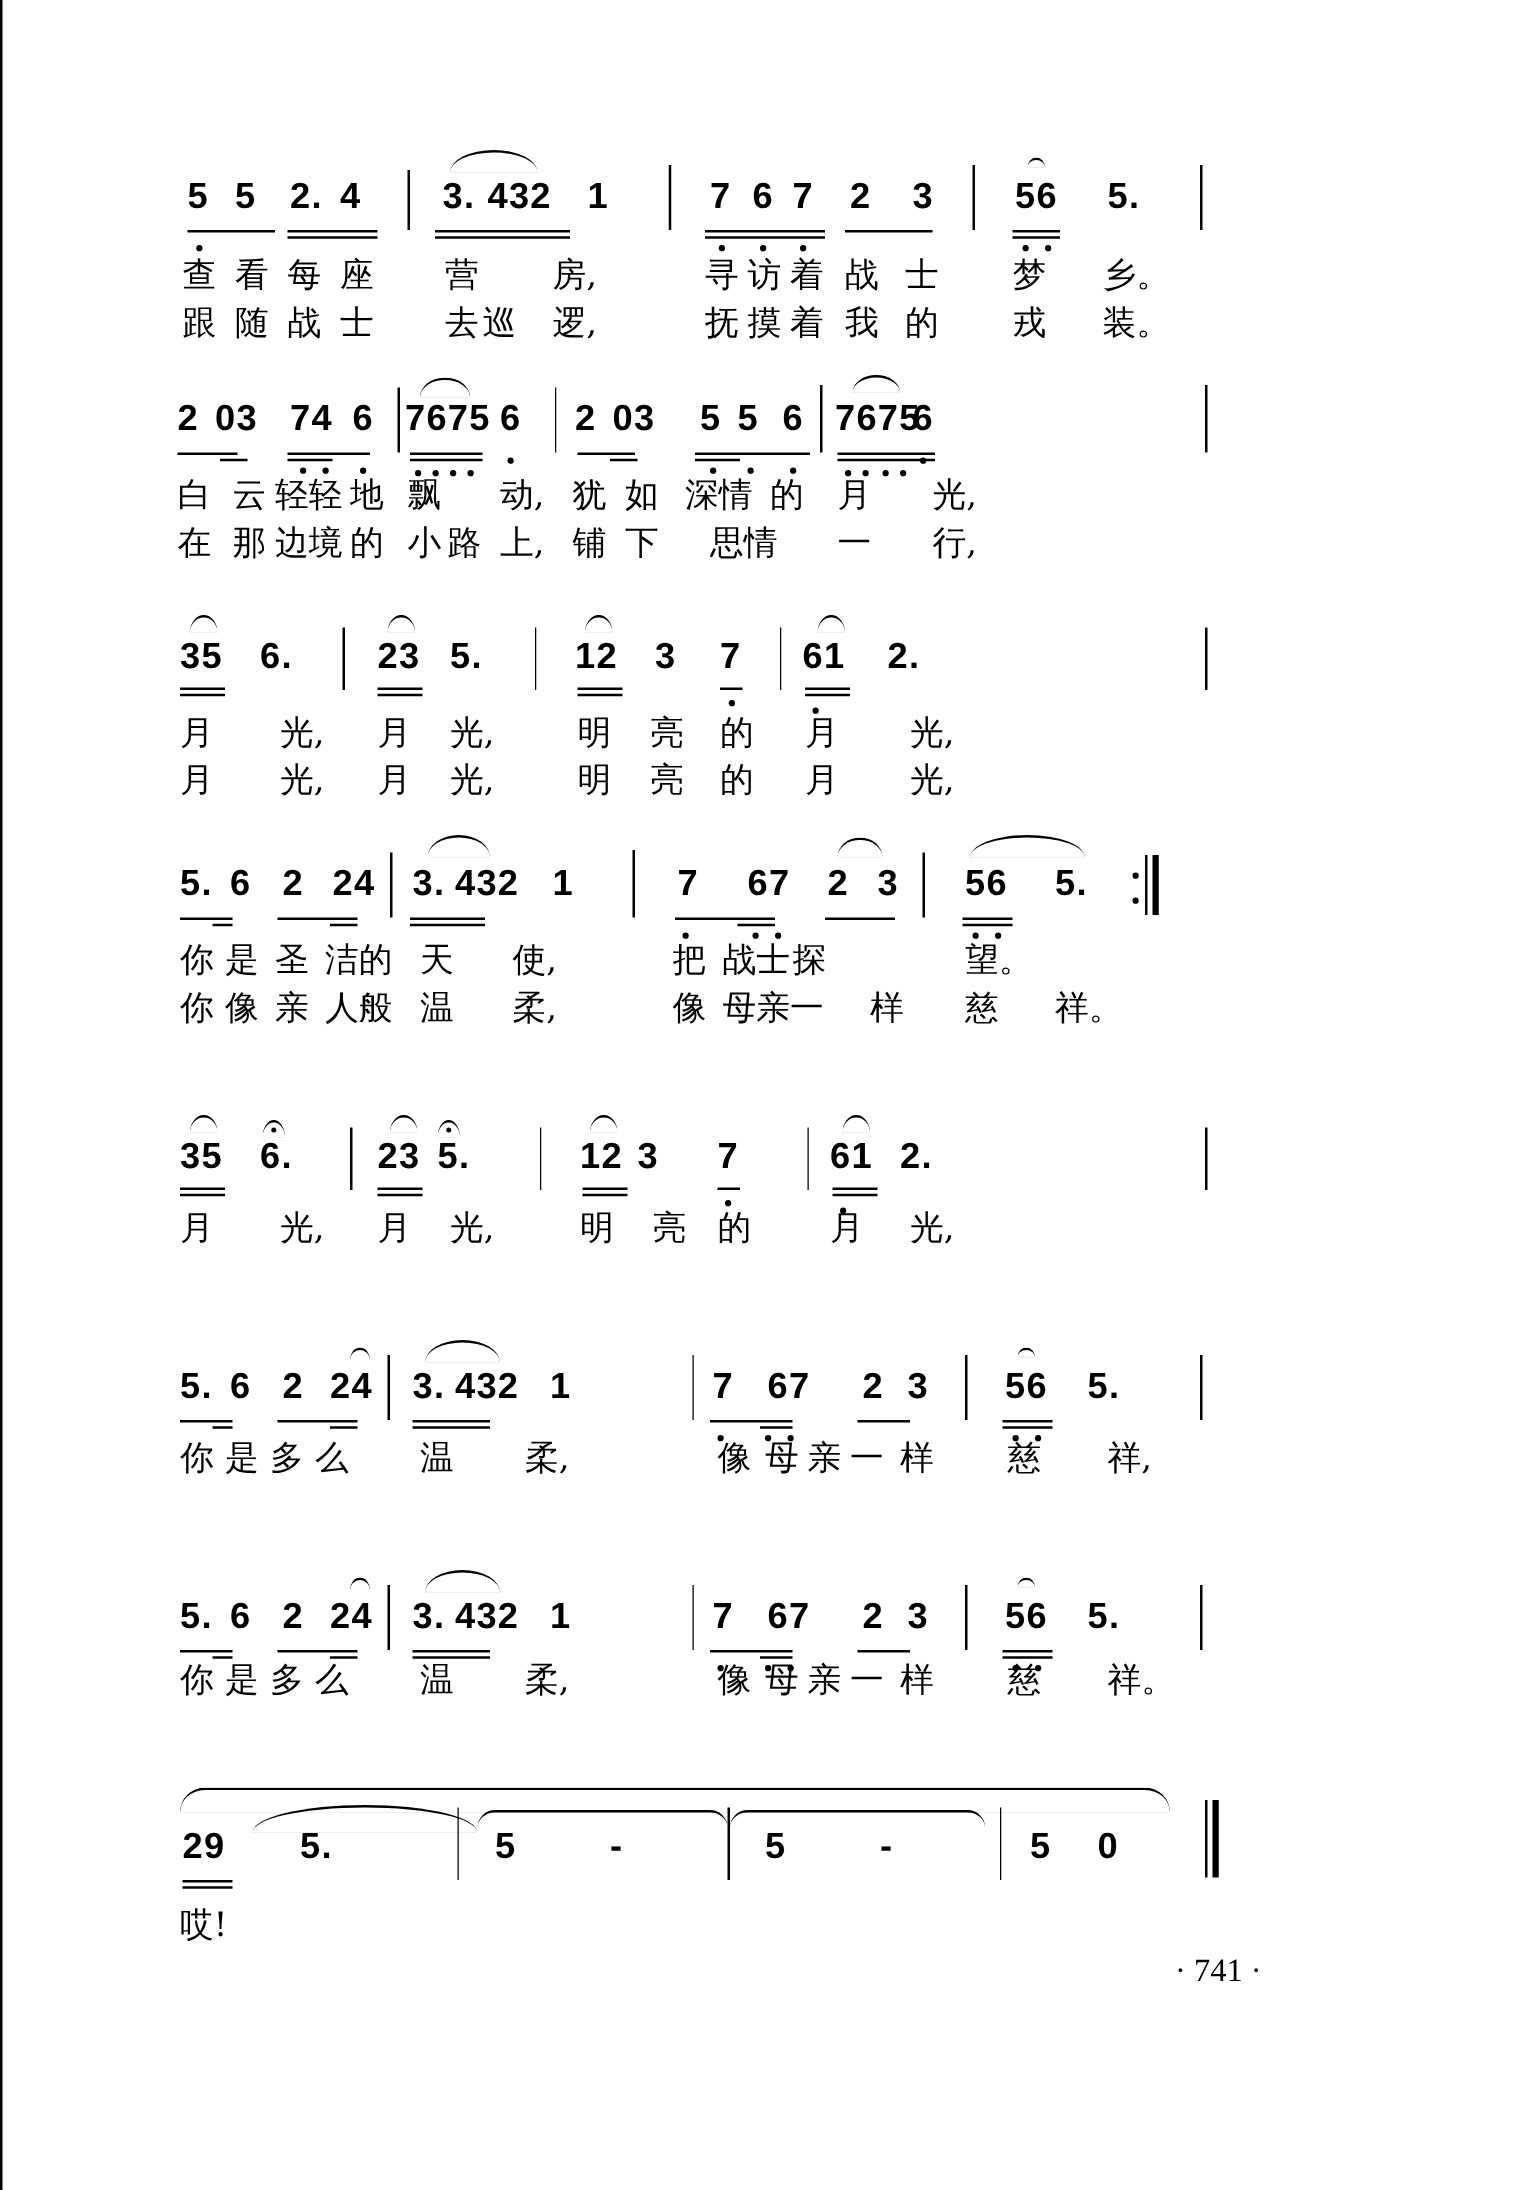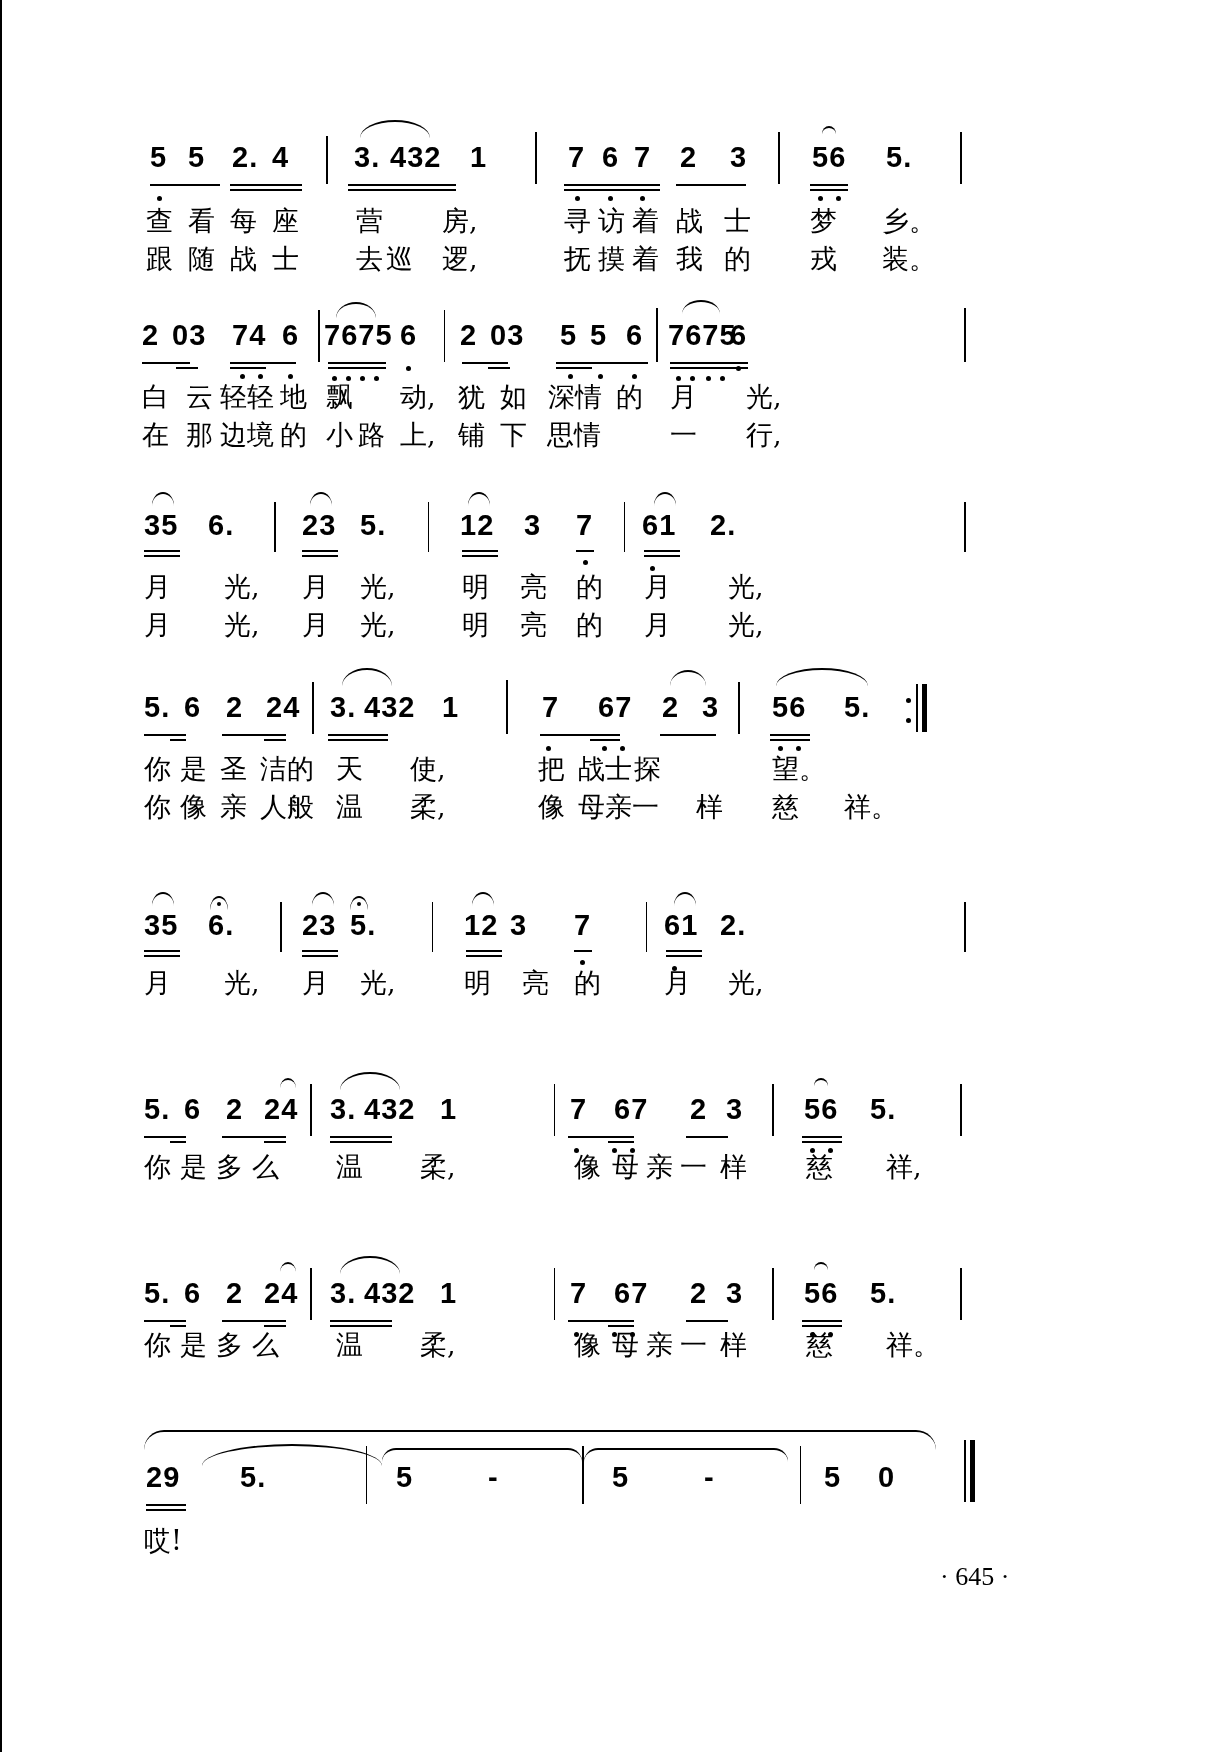--- a/index.html
+++ b/index.html
@@ -171,21 +171,21 @@
   <div class="lyric-row" style="top:100px">
     <span class="lyric" style="left:-8px">在</span>
     <span class="lyric" style="left:36px">那</span>
     <span class="lyric" style="left:70px">边境</span>
     <span class="lyric" style="left:130px">的</span>
     <span class="lyric" style="left:176px">小</span>
     <span class="lyric" style="left:208px">路</span>
     <span class="lyric" style="left:250px">上,</span>
     <span class="lyric" style="left:308px">铺</span>
     <span class="lyric" style="left:350px">下</span>
-    <span class="lyric" style="left:397px">思情</span>
+    <span class="lyric" style="left:418px">思情</span>
     <span class="lyric" style="left:520px">一</span>
     <span class="lyric" style="left:596px">行,</span>
   </div>
 </div>
 
 <div class="system" style="top:508px;">
   <div class="notes-row">
     <div class="slur" style="left:2px; top:-16px; width:22px; height:12px"></div>
     <span class="note" style="left:-6px">35</span>
     <span class="note" style="left:58px">6.</span>
@@ -489,13 +489,13 @@
         <div class="l2"></div>
       </div>
     <div class="uline" style="left:-4px; top:44px; width:40px"></div>
     <div class="uline" style="left:-4px; top:49px; width:40px"></div>
   </div>
   <div class="lyric-row" style="top:64px">
     <span class="lyric" style="left:-6px">哎!</span>
   </div>
 </div>
 
-<div class="page-number">· 645 ·</div>
+<div class="page-number">· 741 ·</div>
 
 </body></html>

